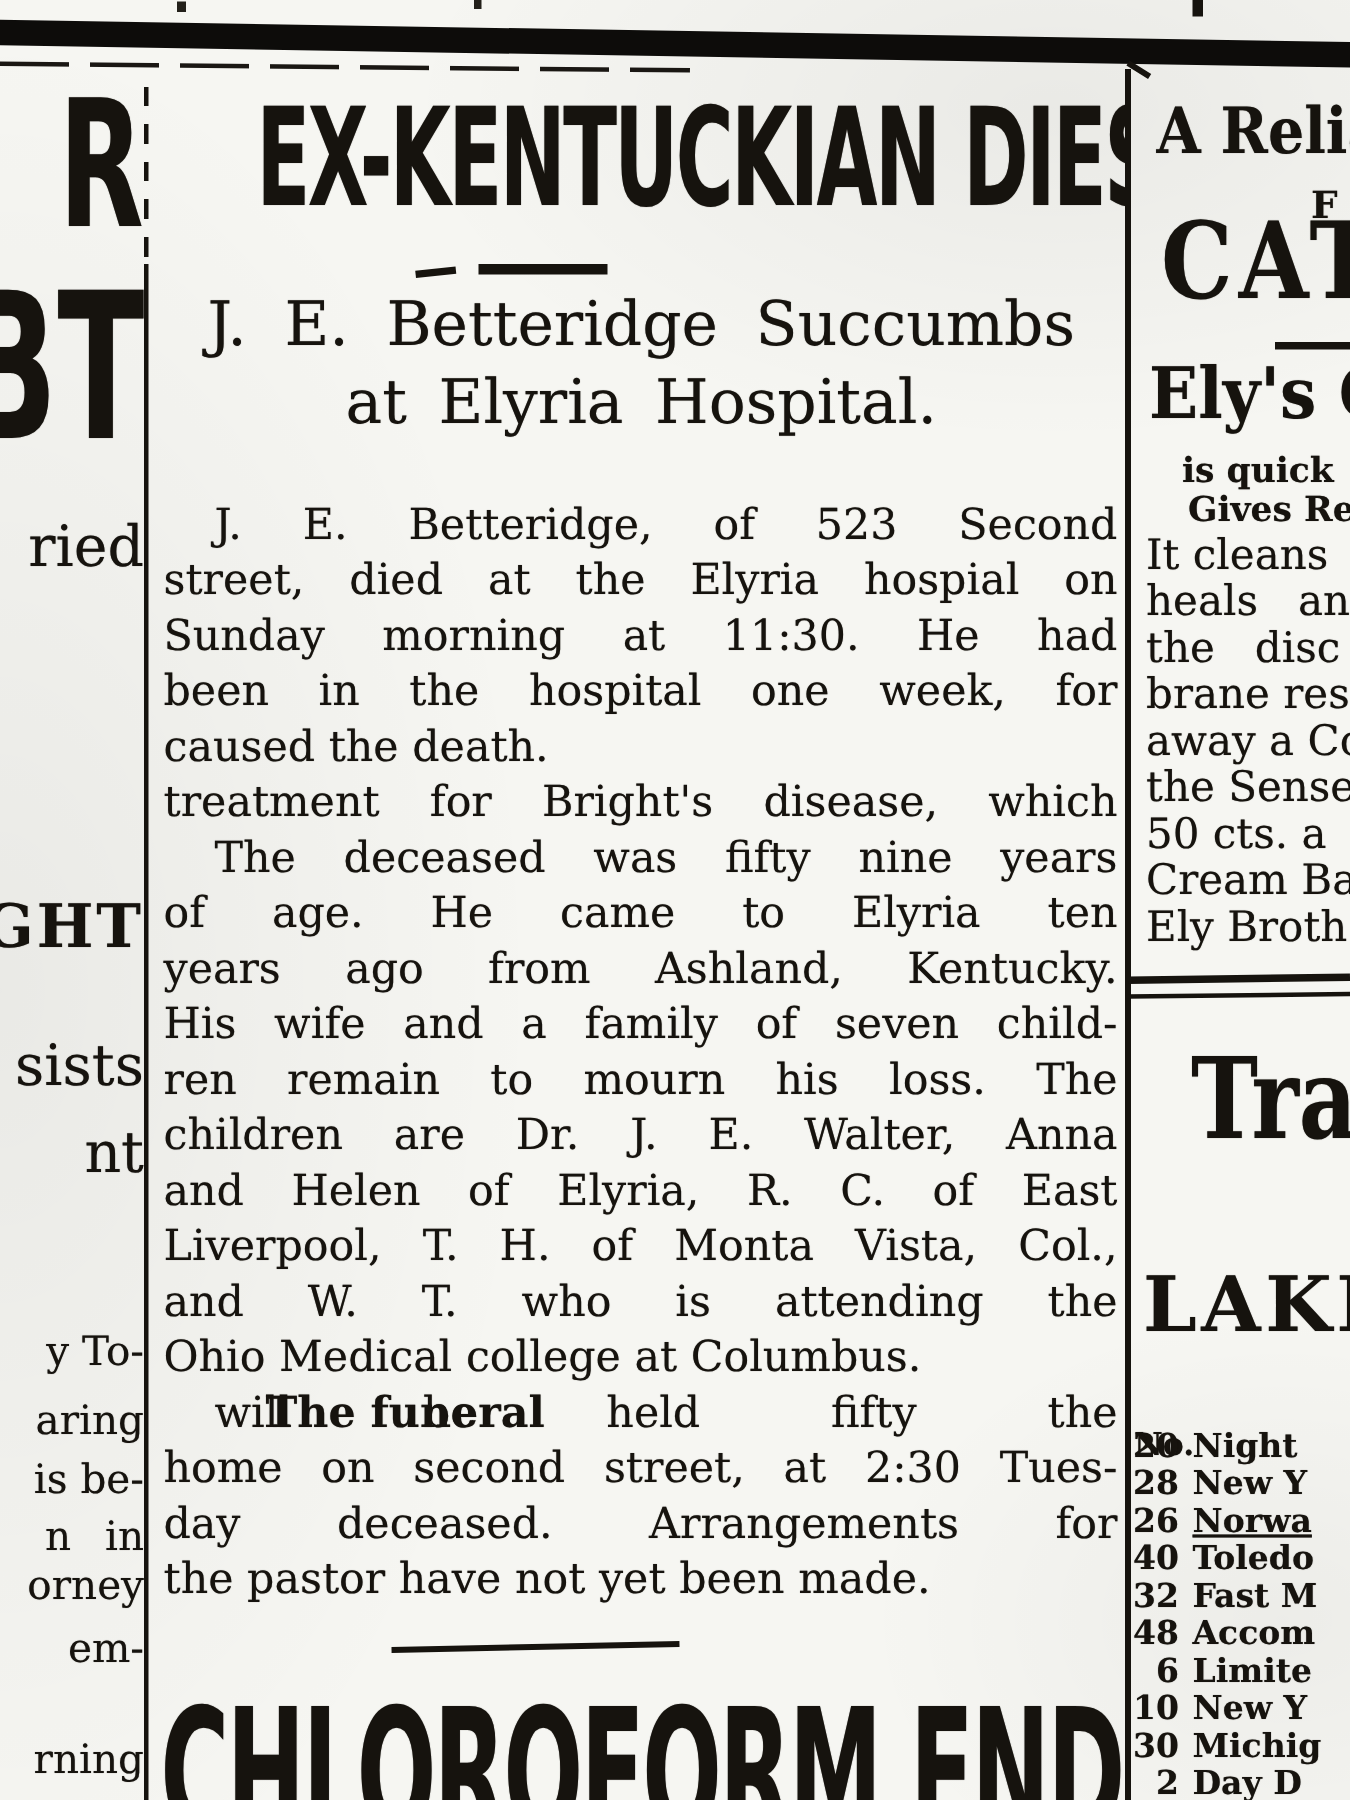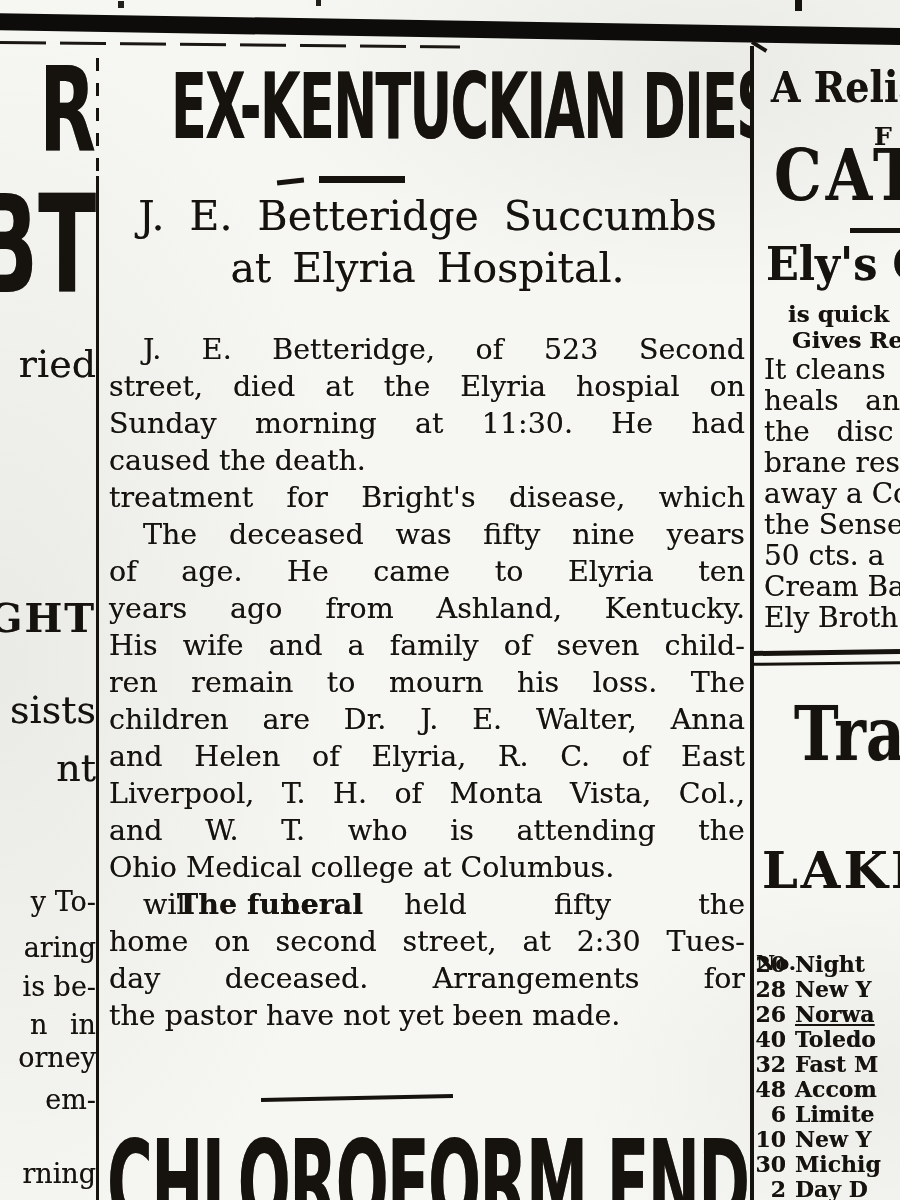--- a/index.html
+++ b/index.html
@@ -133,20 +133,21 @@
         <i class="d2"></i>
       </div>
     <div class="subhead">
       <span style="position:static;">J. E. Betteridge Succumbs</span>
       <span class="l2">at Elyria Hospital.</span>
     </div>
     <div class="body-block">
       <div class="bline indent" style=""><b></b><span style="position:static;">J. E. Betteridge, of 523 Second</span></div>
         <div class="bline" style=""><b></b><span style="position:static;">street, died at the Elyria hospial on</span></div>
         <div class="bline" style=""><b></b><span style="position:static;">Sunday morning at 11:30. He had</span></div>
+        <div class="bline" style=""><b></b><span style="position:static;">been in the hospital one week, for</span></div>
         <div class="bline last" style=""><b></b><span style="position:static;">caused the death.</span></div>
         <div class="bline" style=""><b></b><span style="position:static;">treatment for Bright's disease, which</span></div>
         <div class="bline indent" style=""><b></b><span style="position:static;">The deceased was fifty nine years</span></div>
         <div class="bline" style=""><b></b><span style="position:static;">of age. He came to Elyria ten</span></div>
         <div class="bline" style=""><b></b><span style="position:static;">years ago from Ashland, Kentucky.</span></div>
         <div class="bline" style=""><b></b><span style="position:static;">His wife and a family of seven child-</span></div>
         <div class="bline" style=""><b></b><span style="position:static;">ren remain to mourn his loss. The</span></div>
         <div class="bline" style=""><b></b><span style="position:static;">children are Dr. J. E. Walter, Anna</span></div>
         <div class="bline" style=""><b></b><span style="position:static;">and Helen of Elyria, R. C. of East</span></div>
         <div class="bline" style=""><b></b><span style="position:static;">Liverpool, T. H. of Monta Vista, Col.,</span></div>

